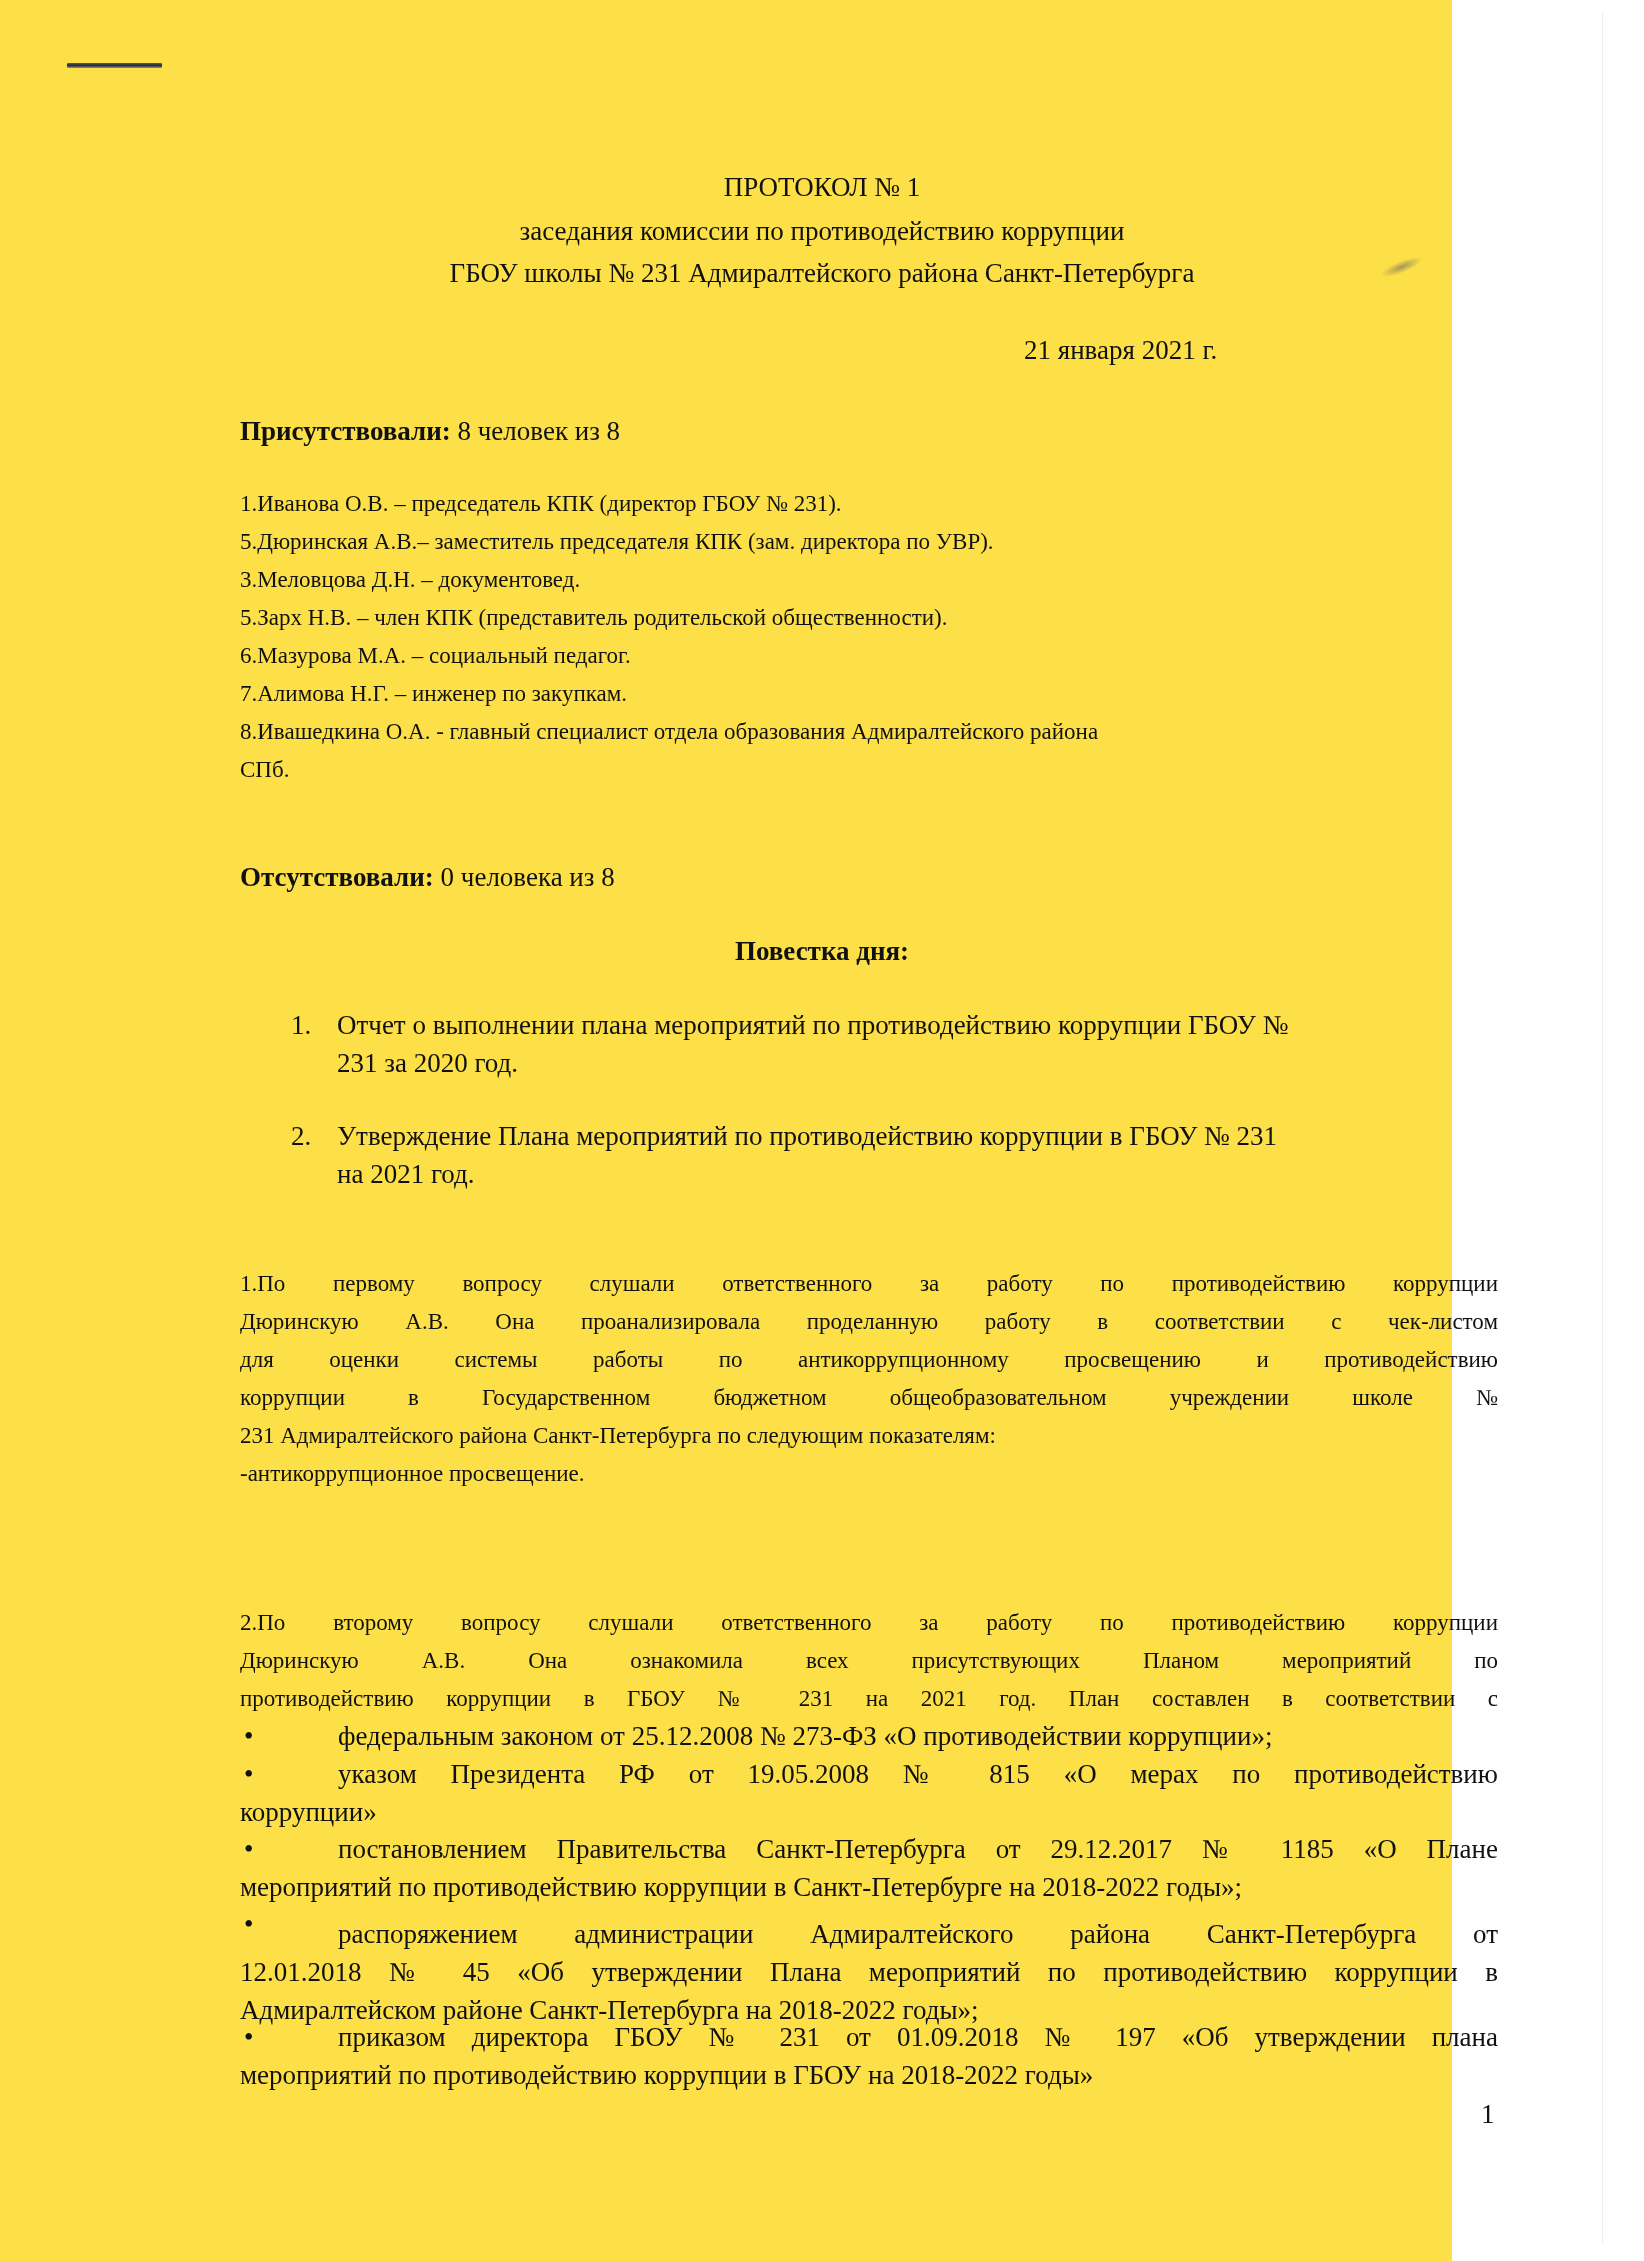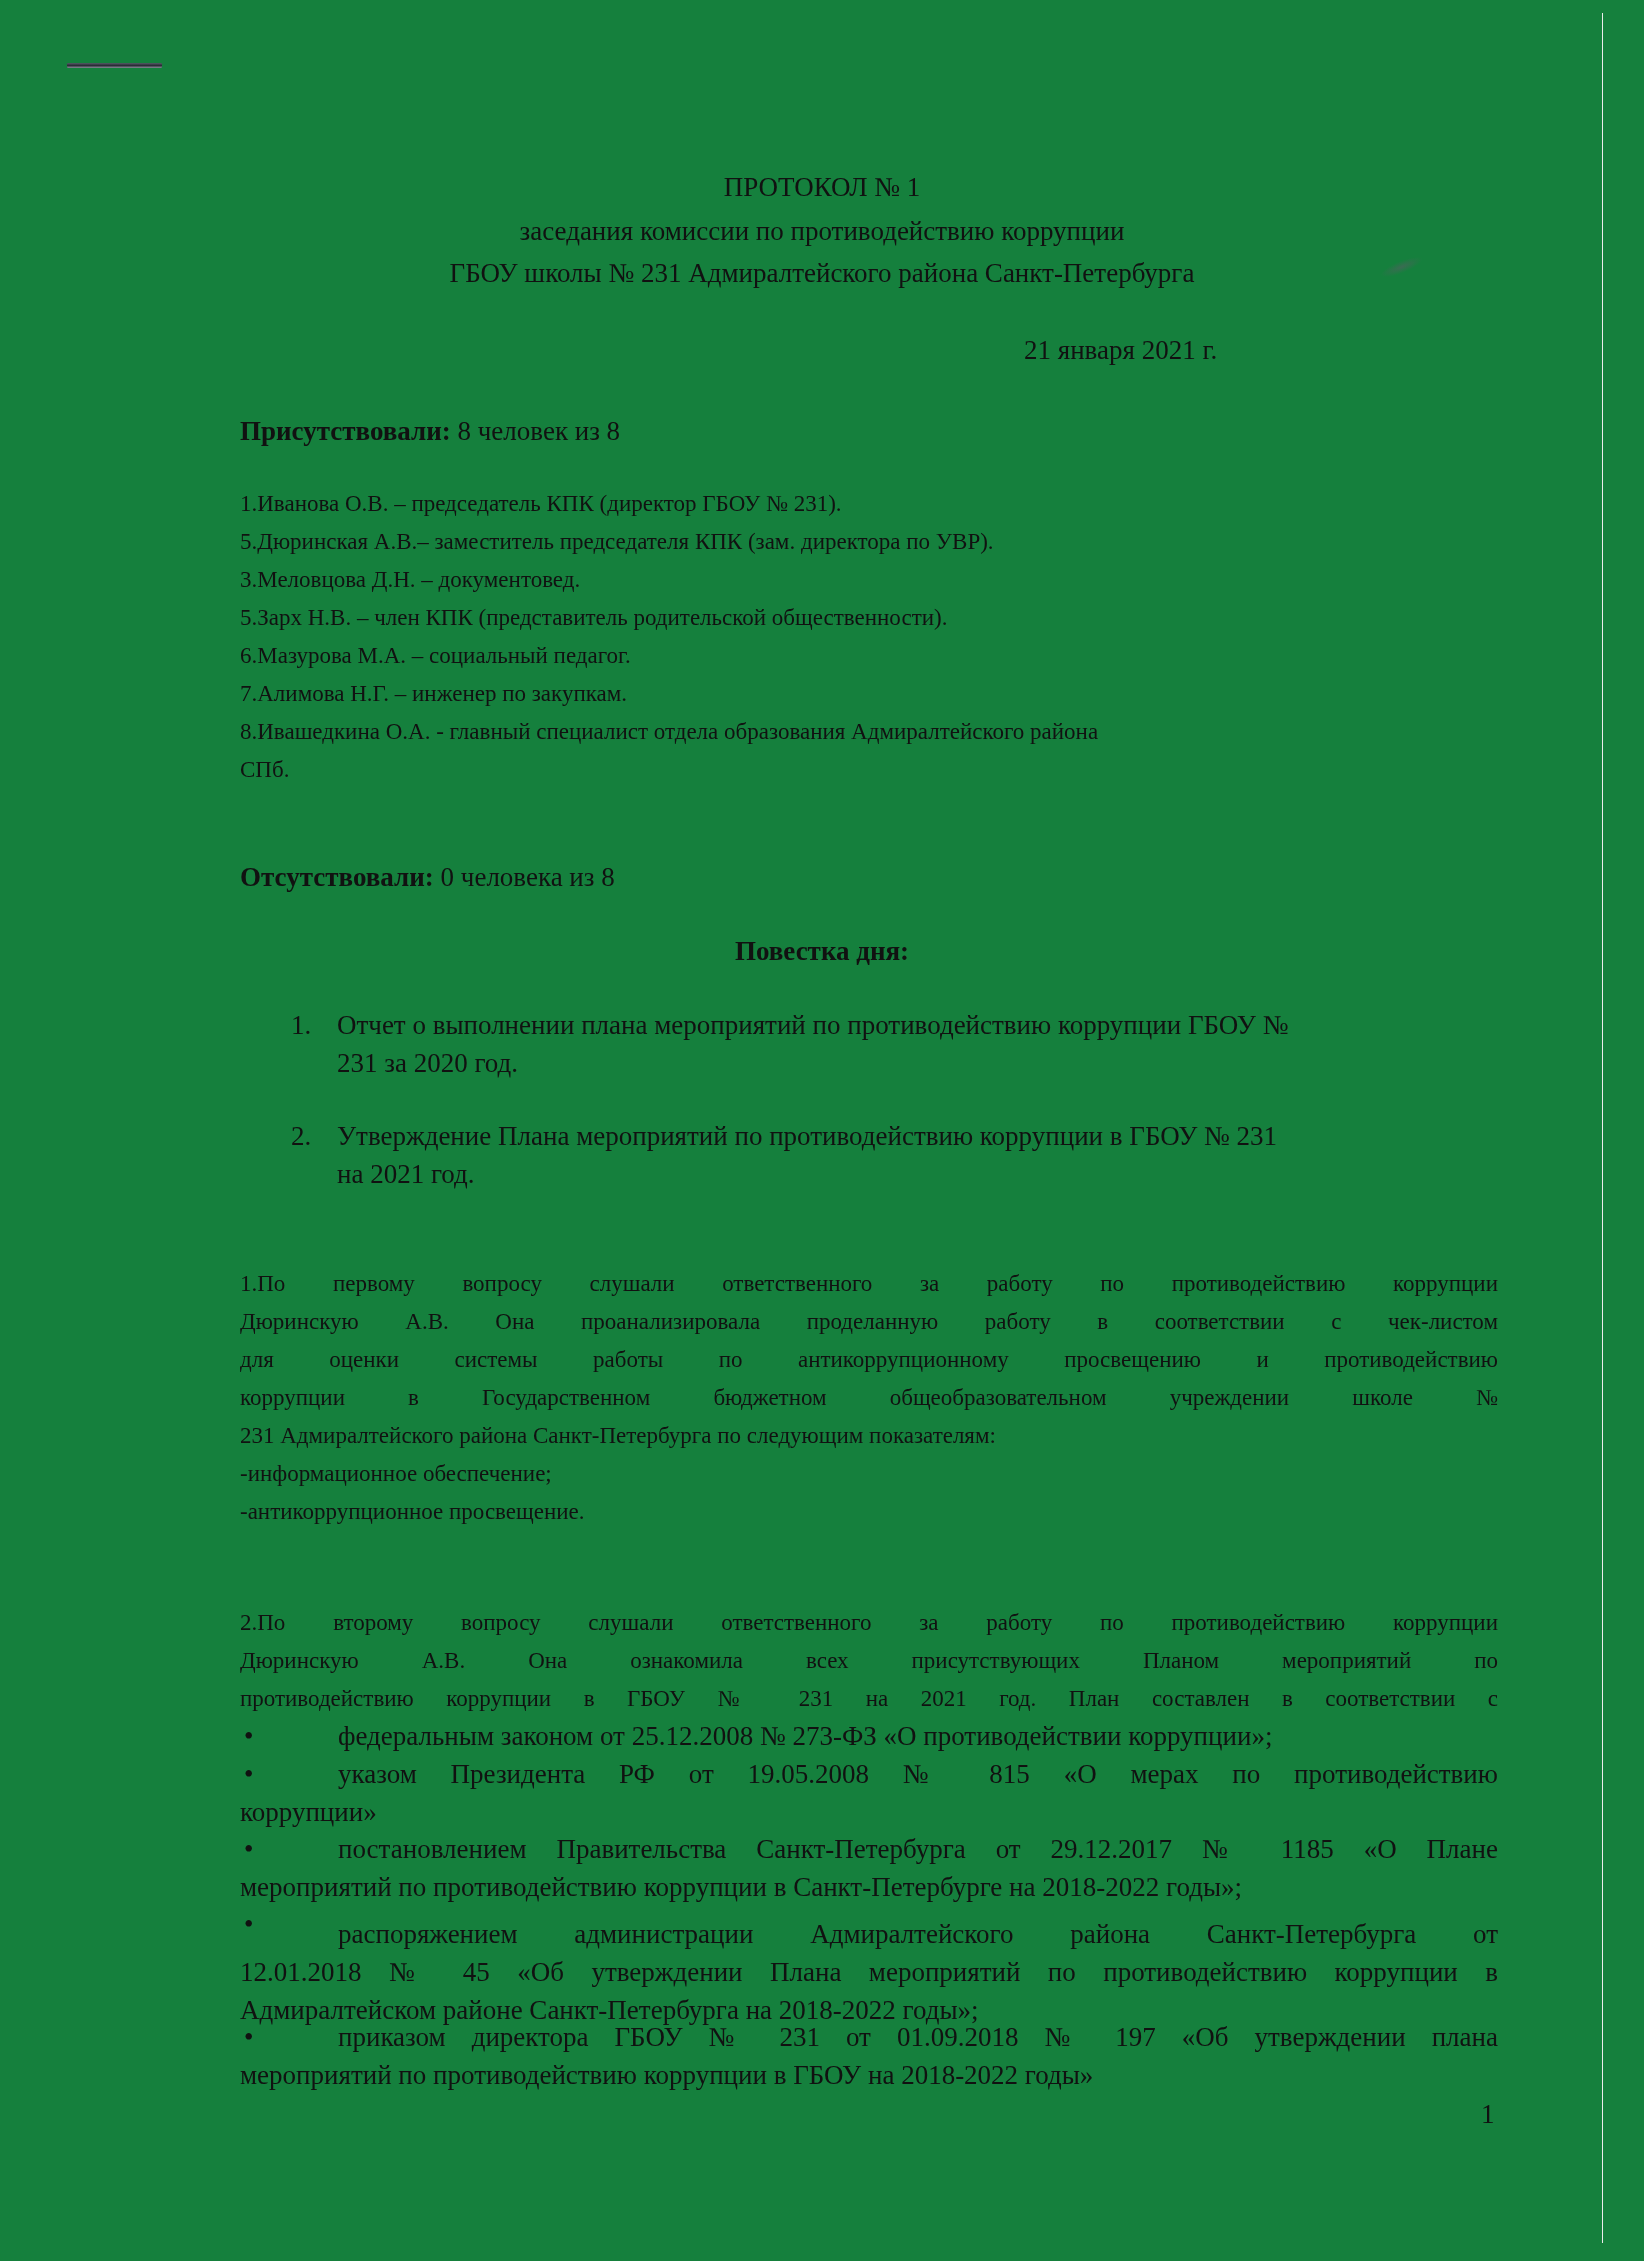--- a/index.html
+++ b/index.html
@@ -1,20 +1,20 @@
 <!DOCTYPE html>
 <html style="font-size:10.3px"><head>
 <meta charset="utf-8">
 <style>
   html, body { margin: 0; padding: 0; background: #ffffff; }
   body {
     width: 1644px; height: 2261px; position: relative; overflow: hidden;
     font-family: "Liberation Serif", serif; color: #111111;
   }
-  .page { position: absolute; left: 0; top: 0; width: 1644px; height: 2261px; background: #15803d; }
+  .page { position: absolute; left: 0; top: 0; width: 1452px; height: 2261px; background: #fde047; }
   .scan-edge { position: absolute; left: 1602px; top: 13px; width: 1.3px; height: 2230px; background: #ececec; }
   .scan-mark { position: absolute; left: 67px; top: 63px; width: 95px; height: 4.5px;
                background: linear-gradient(#555a66, #2b2c36 50%, #8a8c98); border-radius: 1.3px; }
   .smudge { position: absolute; left: 1379px; top: 261px; width: 45px; height: 11.6px;
             background: radial-gradient(ellipse at center, rgba(90,90,100,0.55), rgba(255,255,255,0) 70%);
             transform: rotate(-22deg); }
 
   .text { position: absolute; font-size: 27px; line-height: 37px; white-space: nowrap; }
   .center { left: 0; width: 1644px; text-align: center; }
   .bold { font-weight: bold; }
@@ -74,21 +74,20 @@
     <span class="body">Утверждение Плана мероприятий по противодействию коррупции в  ГБОУ № 231</span>
     <span class="body">на 2021 год.</span>
   </div>
 
   <div class="para" style="top:1265px;">
     <span class="line just">1.По первому вопросу слушали ответственного за работу по противодействию коррупции</span>
     <span class="line just">Дюринскую А.В. Она проанализировала проделанную работу в соответствии с чек-листом</span>
     <span class="line just">для оценки системы работы по антикоррупционному просвещению и противодействию</span>
     <span class="line just">коррупции в  Государственном бюджетном общеобразовательном учреждении школе  №</span>
     <span class="line">231 Адмиралтейского района Санкт-Петербурга по следующим показателям:</span>
-    <span class="line">-информационное обеспечение;</span>
     <span class="line">-антикоррупционное просвещение.</span>
   </div>
 
   <div class="para" style="top:1604px;">
     <span class="line just">2.По второму вопросу слушали ответственного за работу по противодействию коррупции</span>
     <span class="line just">Дюринскую А.В. Она ознакомила всех присутствующих Планом мероприятий по</span>
     <span class="line just">противодействию коррупции в  ГБОУ № 231 на 2021 год. План составлен в соответствии с</span>
   </div>
 
   <div class="bullet" style="top:1717px;">

